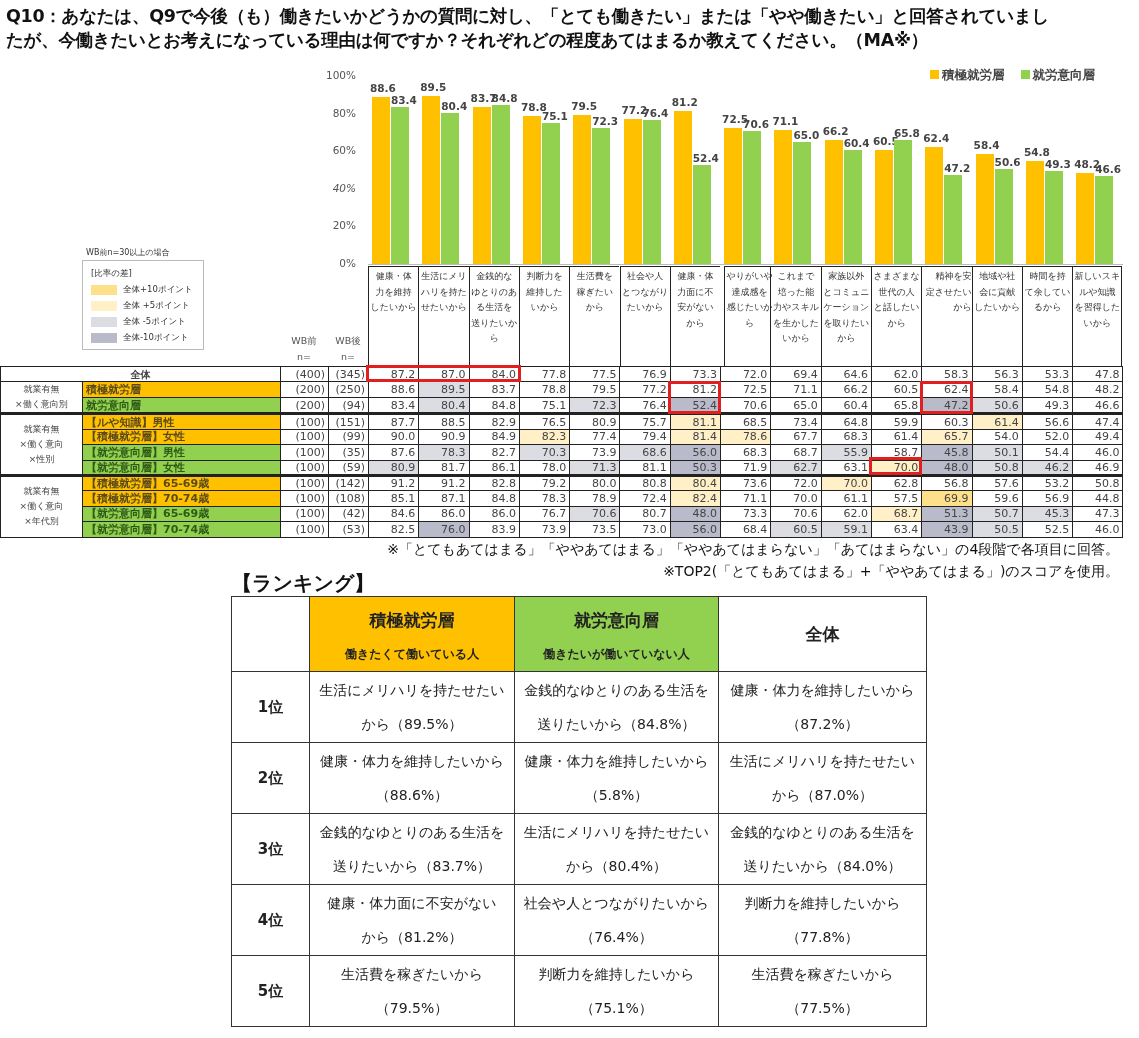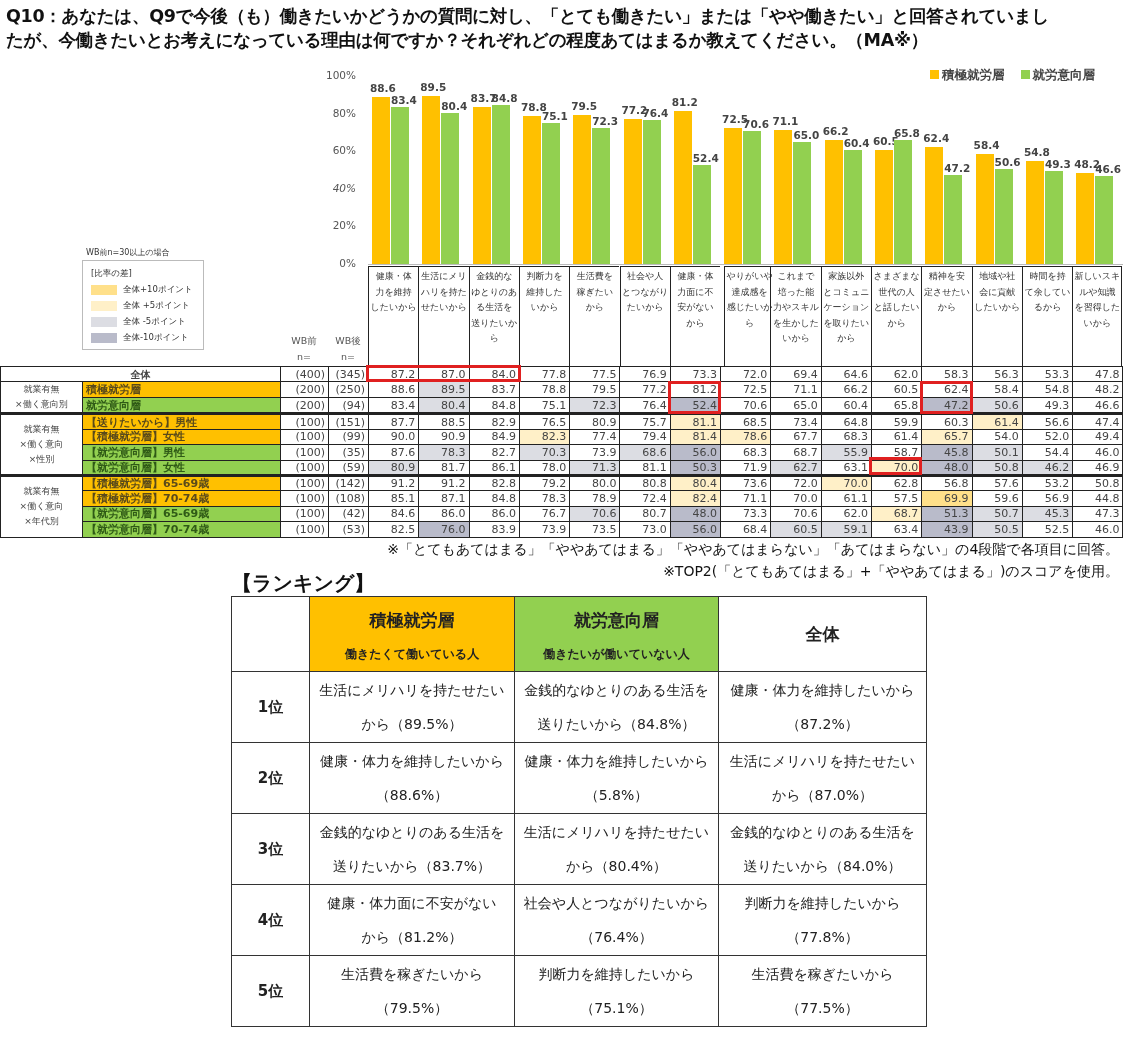--- a/index.html
+++ b/index.html
@@ -184,21 +184,21 @@
 いから</div>
     <div class="hdr-cell" style="left: 820.7px; width: 50.3px;">家族以外
 とコミュニ
 ケーション
 を取りたい
 から</div>
     <div class="hdr-cell" style="left: 871px; width: 50.3px;">さまざまな
 世代の人
 と話したい
 から</div>
-    <div class="hdr-cell" style="left: 921.3px; width: 50.3px;">精神を安
+    <div class="hdr-cell" style="left: 921.3px; width: 50.3px; text-align: right;">精神を安
 定させたい
 から</div>
     <div class="hdr-cell" style="left: 971.6px; width: 50.3px;">地域や社
 会に貢献
 したいから</div>
     <div class="hdr-cell" style="left: 1021.9px; width: 50.3px;">時間を持
 て余してい
 るから</div>
     <div class="hdr-cell" style="left: 1072.2px; width: 50.3px; border-right: 1.5px solid rgb(34, 34, 34);">新しいスキ
 ルや知識
@@ -292,21 +292,21 @@
         <td>65.8</td>
         <td class="m10">47.2</td>
         <td class="m5">50.6</td>
         <td>49.3</td>
         <td>46.6</td>
       </tr>
       <tr class="thick-top">
         <td class="sec" rowspan="4">就業有無
 ×働く意向
 ×性別</td>
-        <td class="lbl y">【送りたいから】男性</td>
+        <td class="lbl y">【ルや知識】男性</td>
         <td>(100)</td>
         <td>(151)</td>
         <td>87.7</td>
         <td>88.5</td>
         <td>82.9</td>
         <td>76.5</td>
         <td>80.9</td>
         <td>75.7</td>
         <td class="p5">81.1</td>
         <td>68.5</td>

